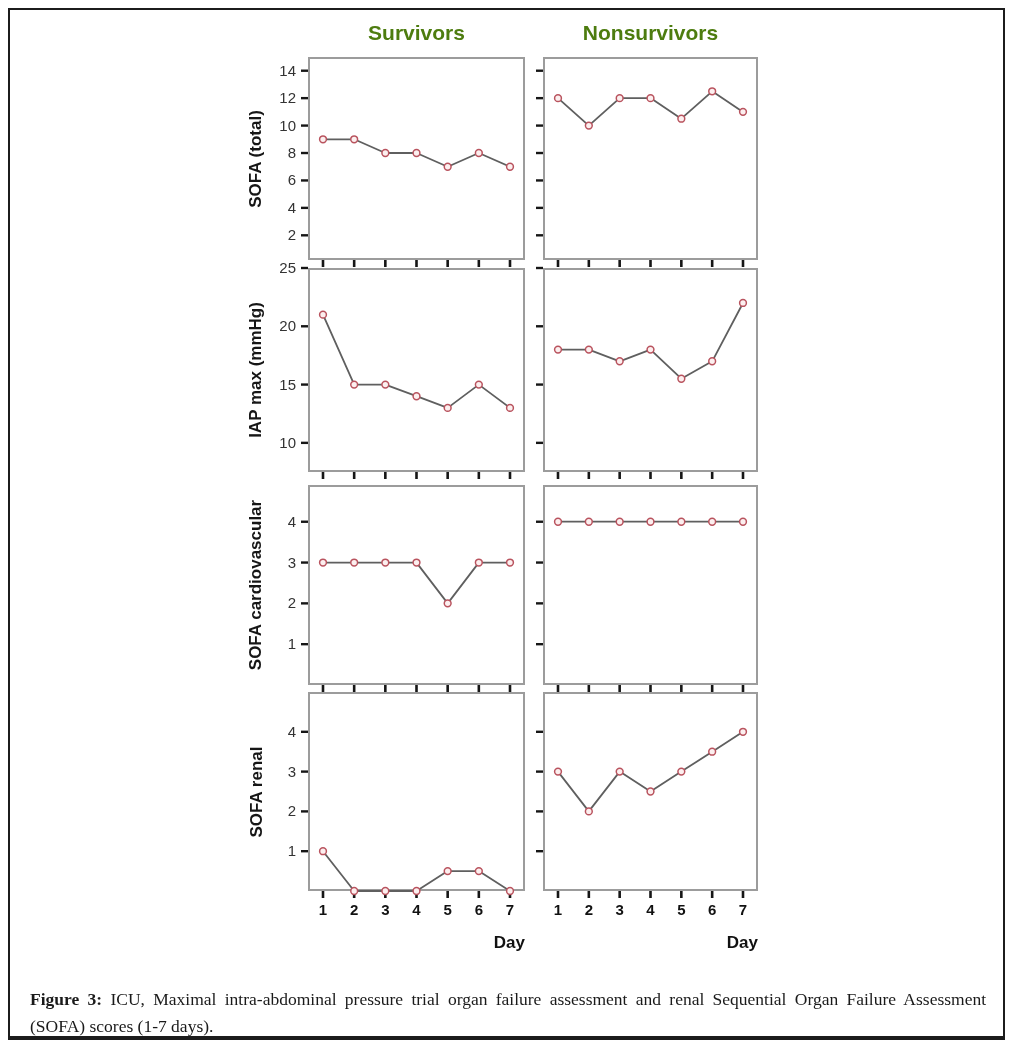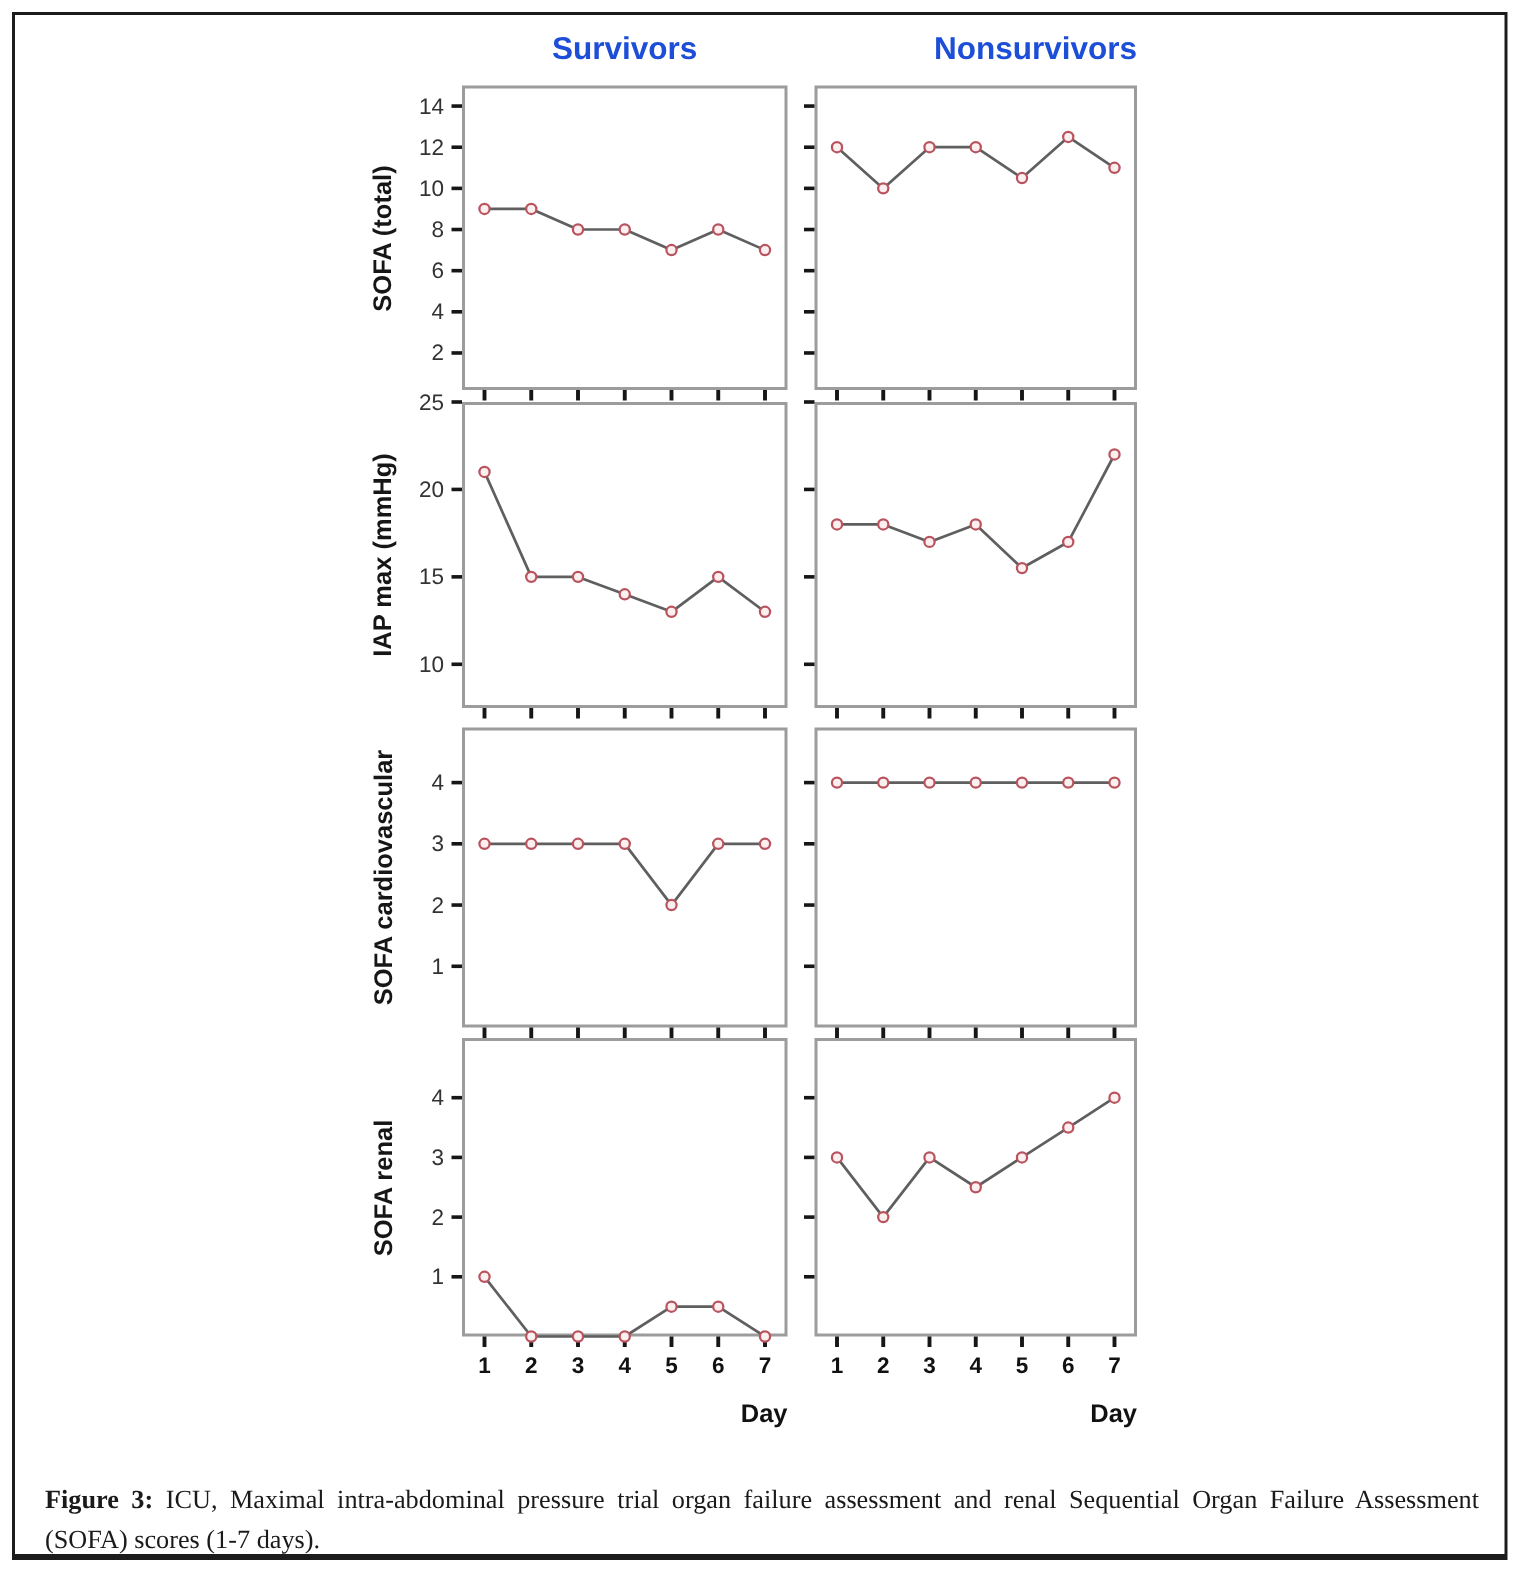--- a/index.html
+++ b/index.html
@@ -14,21 +14,21 @@
     position:absolute;
     left:8px;top:8px;width:997px;height:1032px;
     box-sizing:border-box;
     border:2px solid #1c1c1c;
     border-bottom-width:4px;
   }
   .col-title{
     position:absolute;
     top:21px;height:26px;
     text-align:center;
-    font-size:21px;font-weight:bold;color:#1d4ed8;
+    font-size:21px;font-weight:bold;color:#4d7c0f;
     letter-spacing:0px;
   }
   .row-label{
     position:absolute;
     width:36px;
     display:flex;align-items:center;justify-content:center;
   }
   .row-label span{
     transform:rotate(-90deg);
     white-space:nowrap;
@@ -53,21 +53,21 @@
   }
   .caption b{font-weight:bold;}
 </style>
 </head>
 <body>
 
 <div id="stage">
   <div class="border-box"></div>
 
   <div class="col-title" style="left:308px;width:217px;">Survivors</div>
-  <div class="col-title" style="left:543px;width:215px;text-align:right;">Nonsurvivors</div>
+  <div class="col-title" style="left:543px;width:215px;">Nonsurvivors</div>
 
   <div class="row-label" style="left:238px;top:57px;height:203px;">
     <span>SOFA (total)</span>
   </div>
   <div class="row-label" style="left:238px;top:268px;height:204px;">
     <span>IAP max (mmHg)</span>
   </div>
   <div class="row-label" style="left:238px;top:485px;height:200px;">
     <span>SOFA cardiovascular</span>
   </div>

